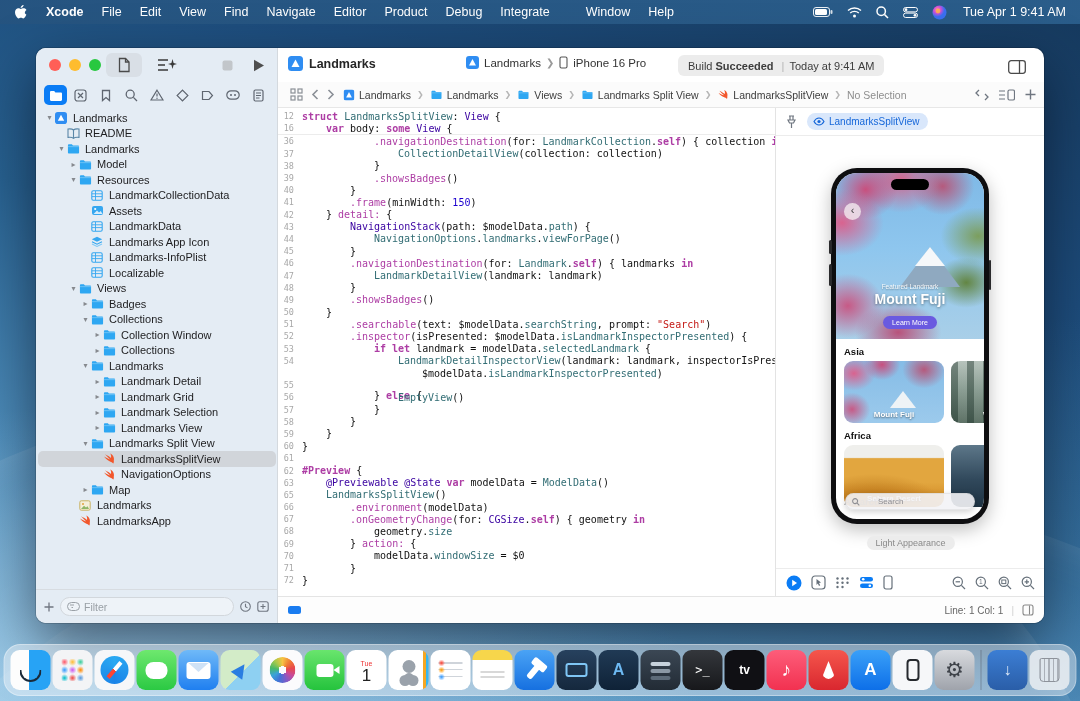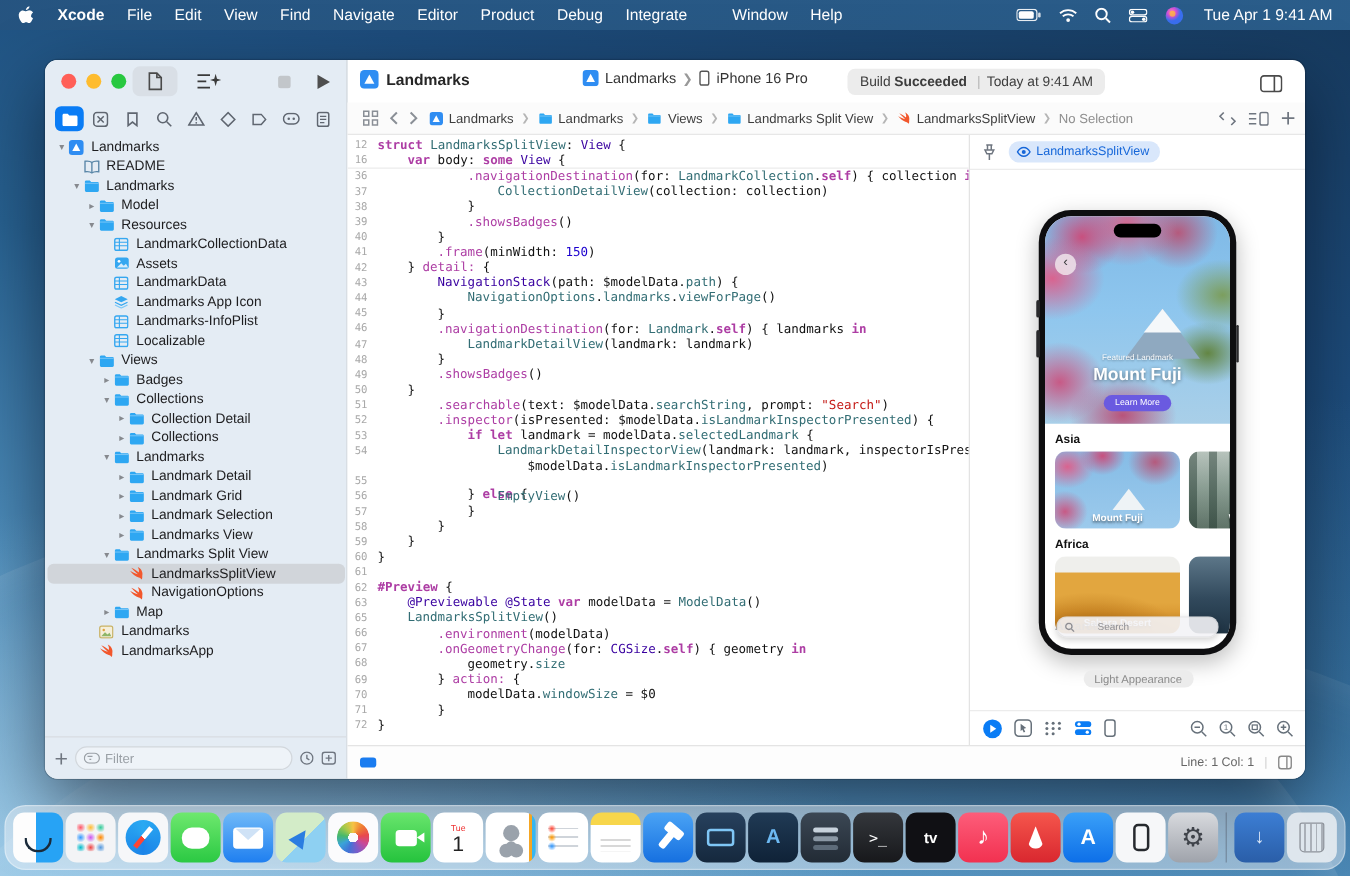--- a/index.html
+++ b/index.html
@@ -653,21 +653,21 @@
         <span>Collections</span>
       </div>
       <div class="trow" style="padding-left: 54px;">
         <span class="chev">▸</span>
         <span class="tic">
           <svg width="13" height="11" viewBox="0 0 14 11">
             <path d="M1 2.2C1 1.5 1.5 1 2.2 1h3l1.2 1.4h5.4c.7 0 1.2.5 1.2 1.2v6.2c0 .7-.5 1.2-1.2 1.2H2.2C1.5 11 1 10.5 1 9.8z" fill="#2ea7f2"></path>
             <path d="M1 3.5h12" stroke="#7fc9f7" stroke-width="0.8"></path>
           </svg>
         </span>
-        <span>Collection Detail</span>
+        <span>Collection Window</span>
       </div>
       <div class="trow" style="padding-left: 54px;">
         <span class="chev">▸</span>
         <span class="tic">
           <svg width="13" height="11" viewBox="0 0 14 11">
             <path d="M1 2.2C1 1.5 1.5 1 2.2 1h3l1.2 1.4h5.4c.7 0 1.2.5 1.2 1.2v6.2c0 .7-.5 1.2-1.2 1.2H2.2C1.5 11 1 10.5 1 9.8z" fill="#2ea7f2"></path>
             <path d="M1 3.5h12" stroke="#7fc9f7" stroke-width="0.8"></path>
           </svg>
         </span>
         <span>Collections</span>

